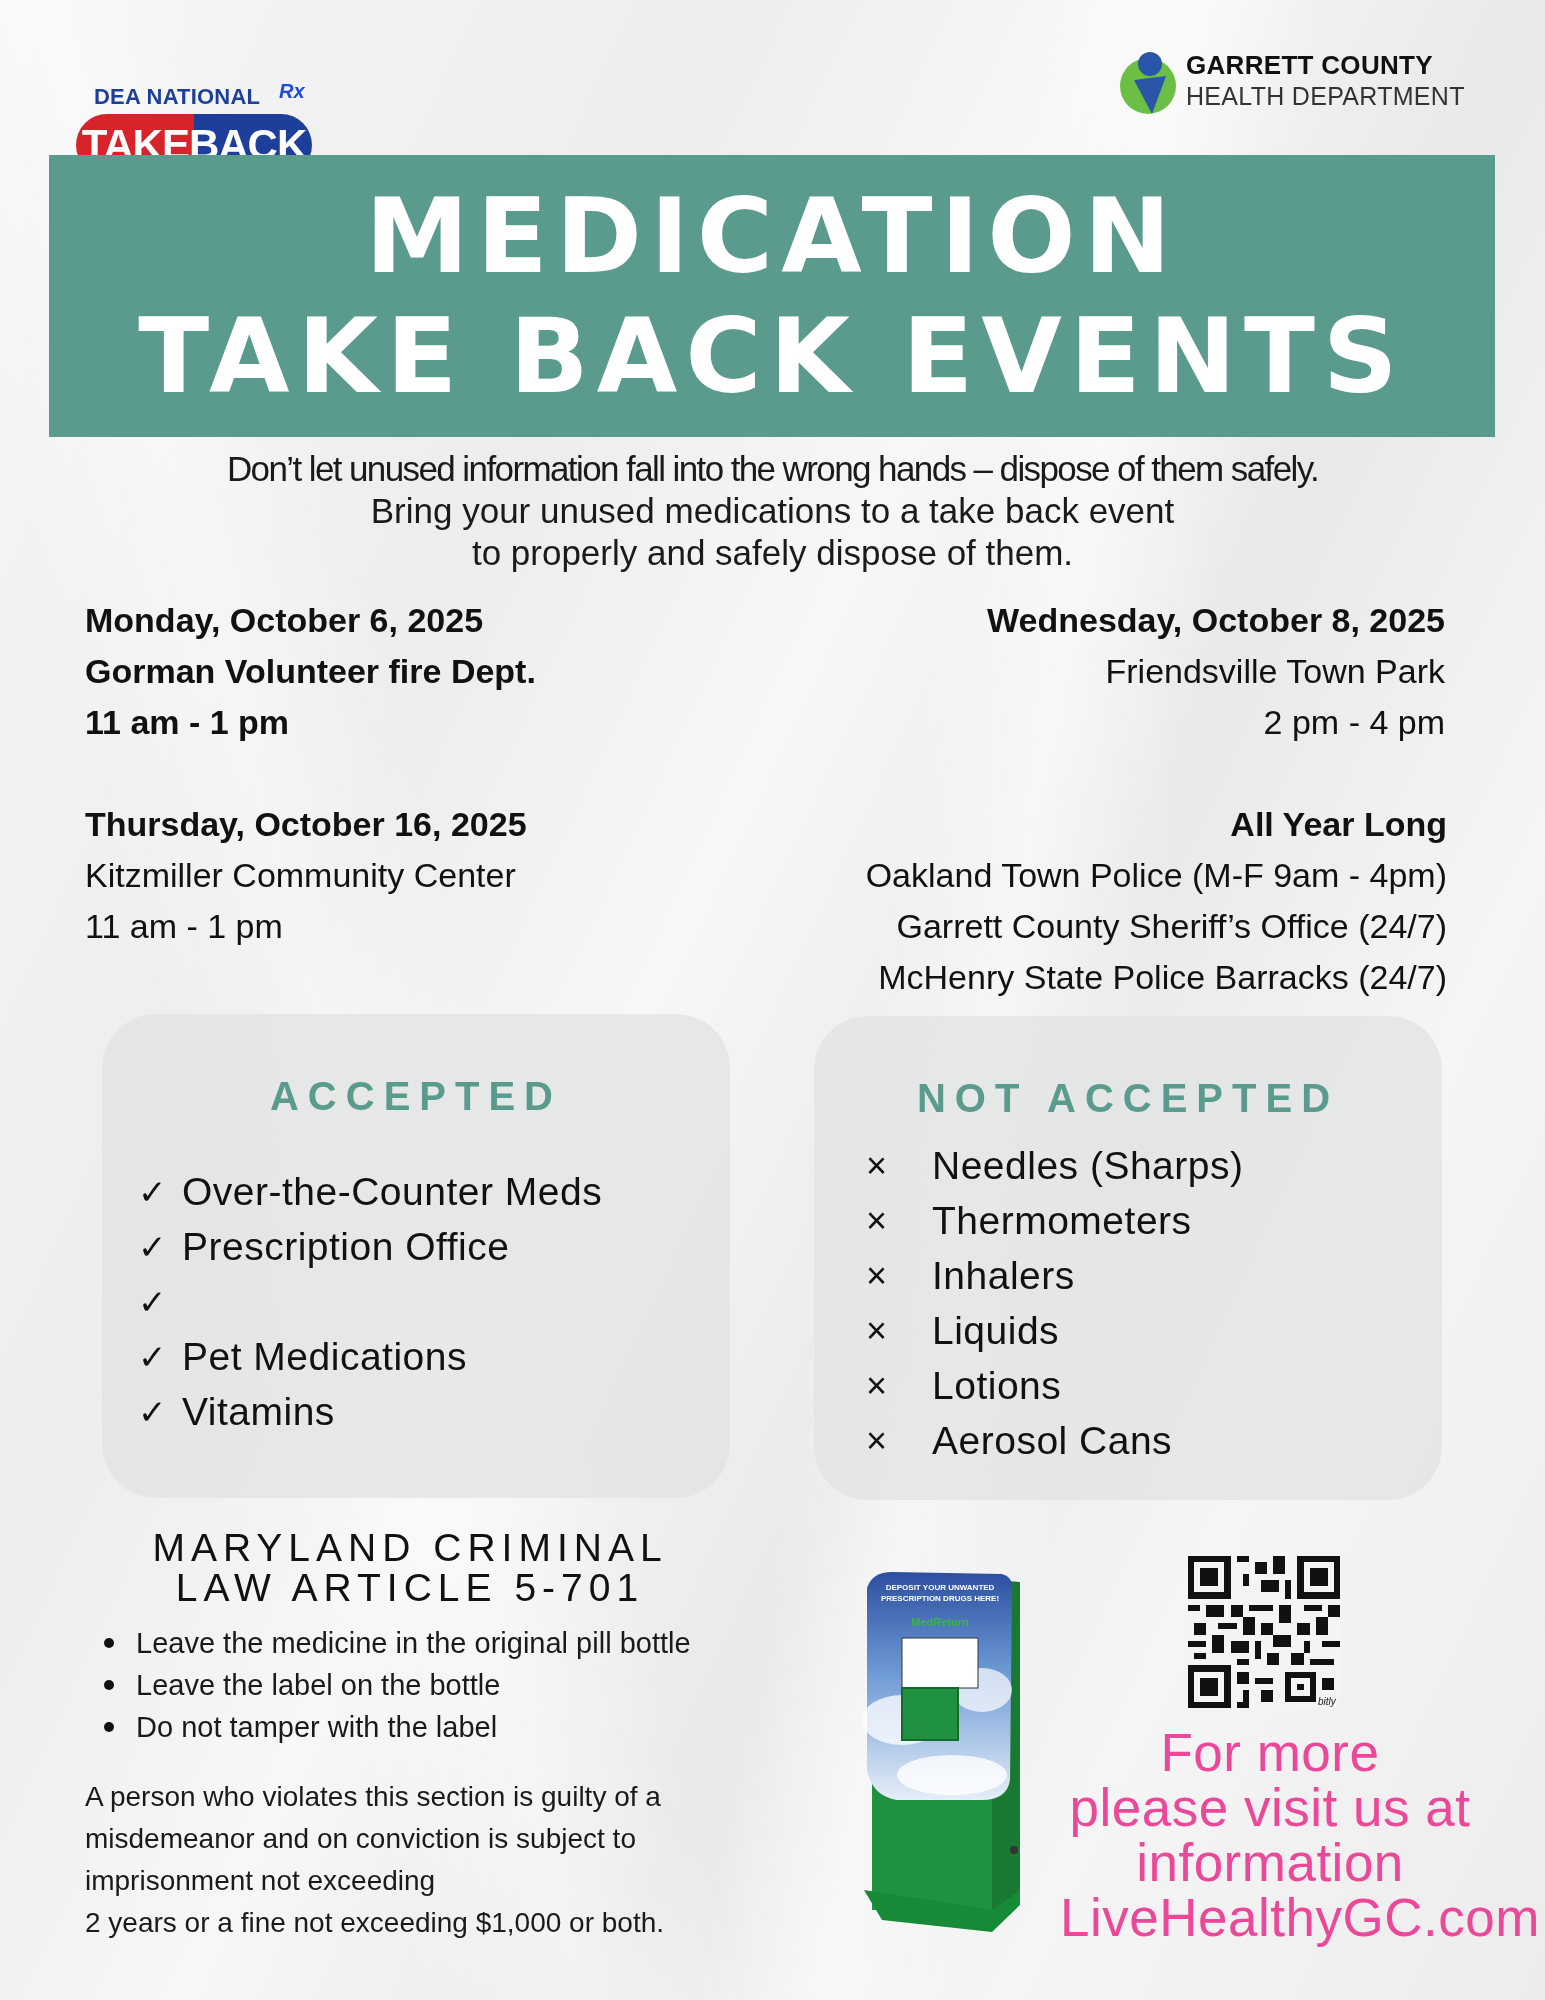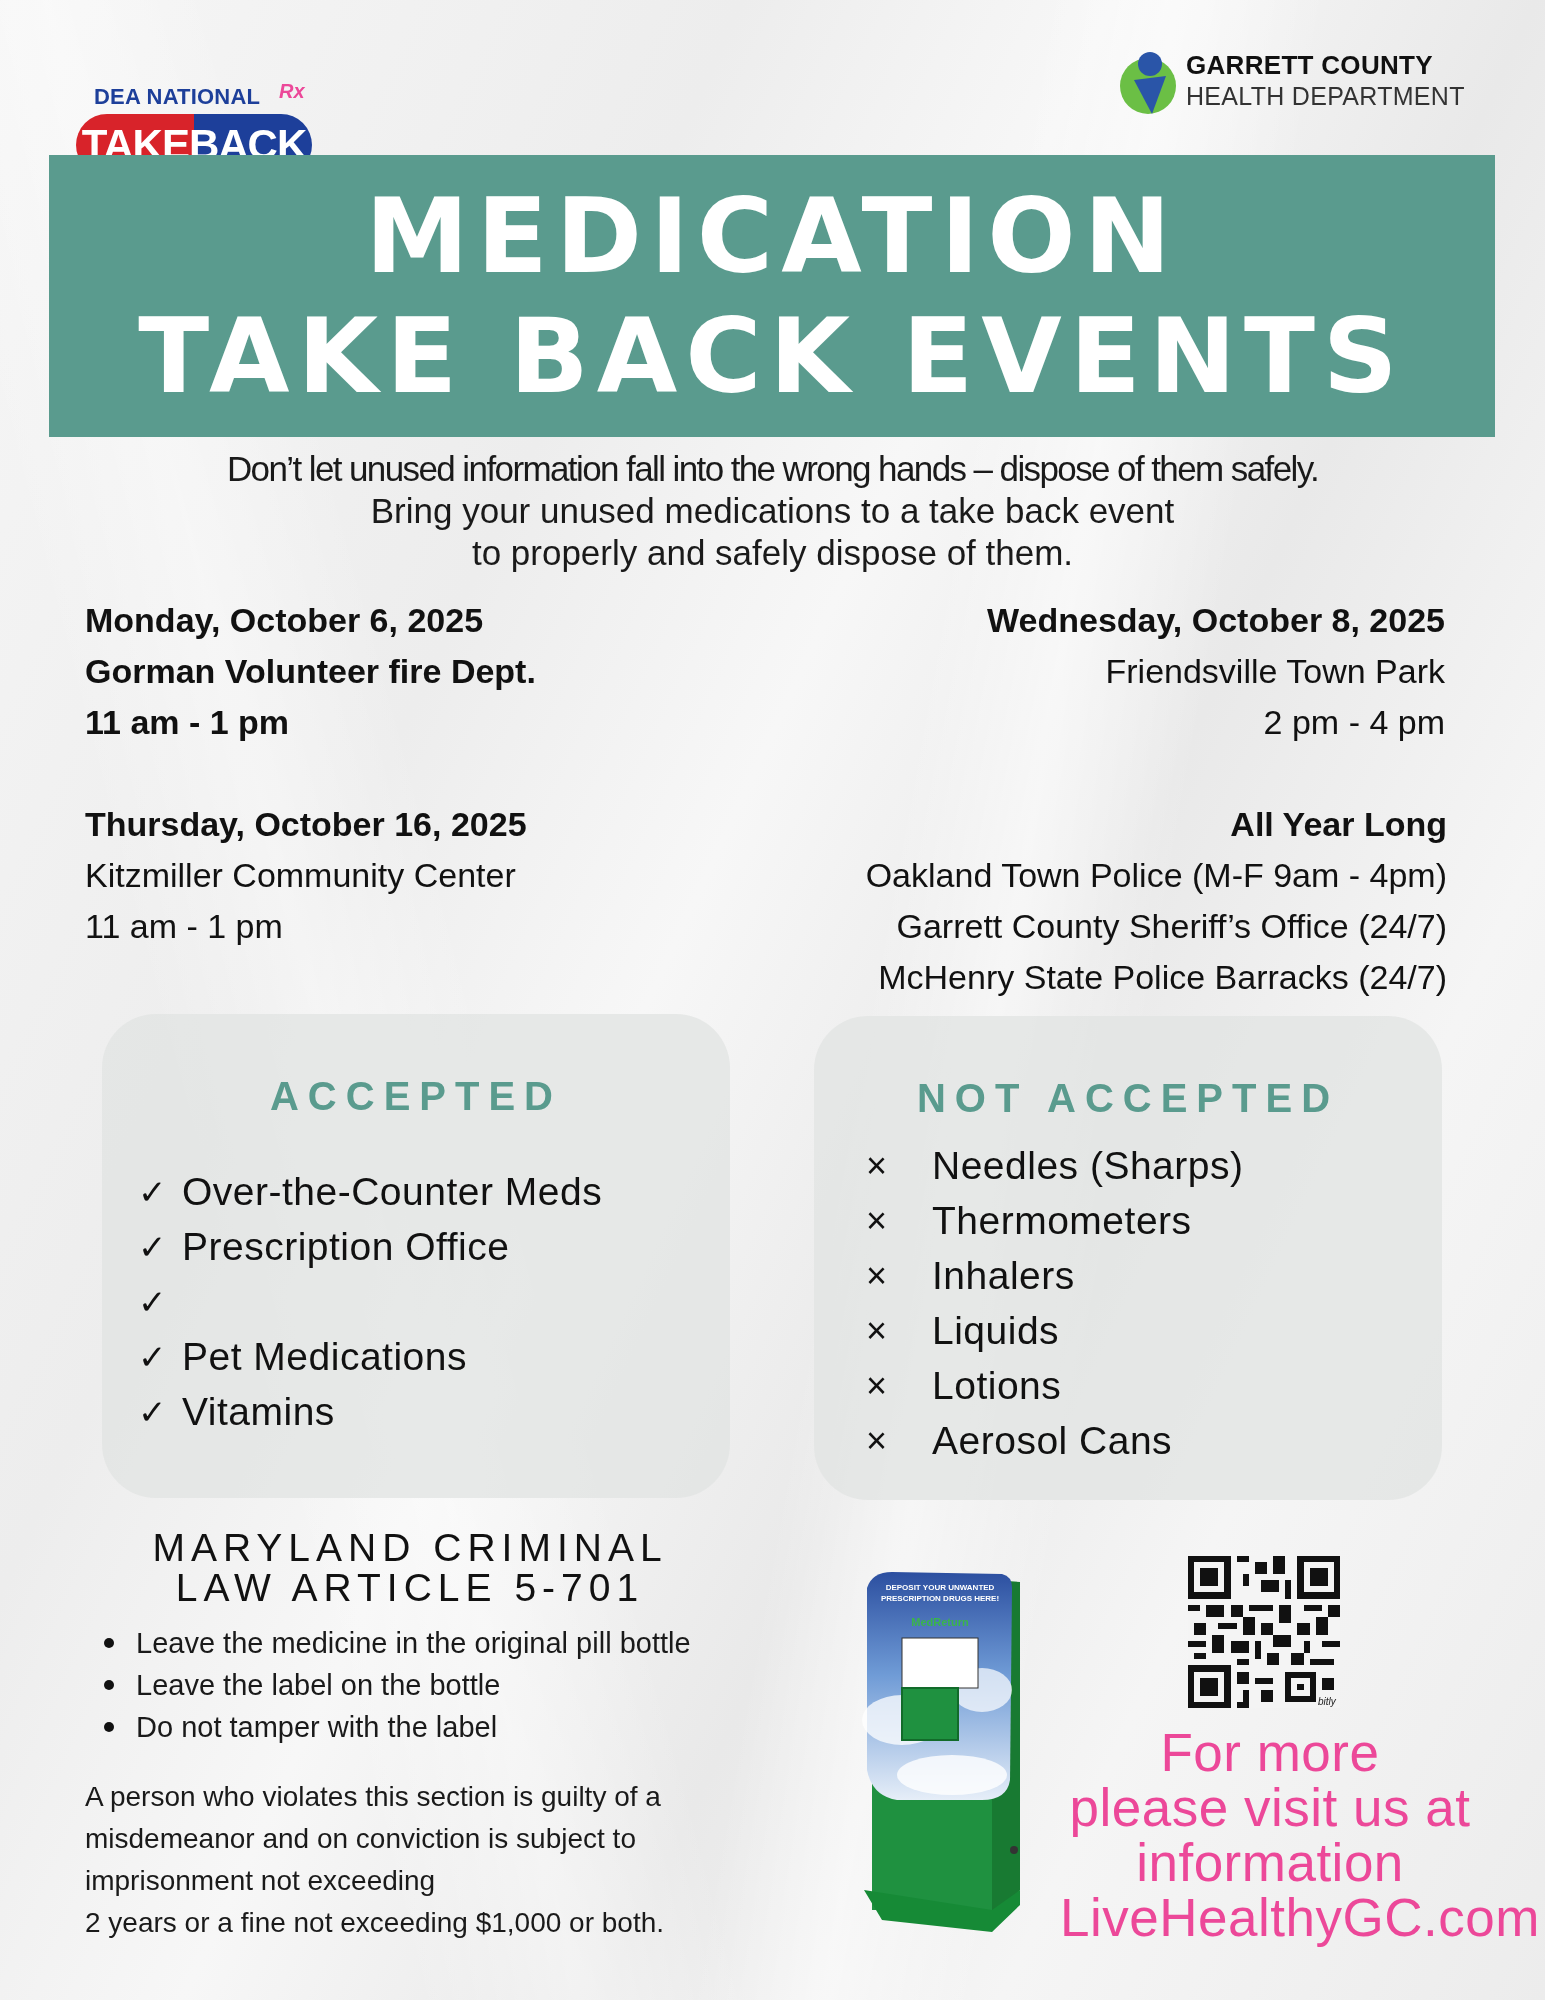--- a/index.html
+++ b/index.html
@@ -20,21 +20,21 @@
 
   
   .dea-logo { position: absolute; left: 76px; top: 36px; width: 240px; height: 96px; margin-top: 48px; }
   .dea-top {
     position: absolute; left: 18px; top: 0;
     font-family: "Liberation Sans", sans-serif; font-weight: 700; font-size: 22px;
     color: #1d3f9a; letter-spacing: 0.2px;
   }
   .dea-rx {
     position: absolute; left: 203px; top: -4px;
-    color: #ec4899; font-weight: 700; font-size: 20px; font-style: italic;
+    color: #1d4ed8; font-weight: 700; font-size: 20px; font-style: italic;
   }
   .dea-pill {
     position: absolute; left: 0; top: 30px; width: 236px; height: 62px;
     border-radius: 31px; overflow: hidden; display: flex;
   }
   .dea-pill .red { background: #d8232a; width: 50%; height: 100%; }
   .dea-pill .blue { background: #1d3f9a; width: 50%; height: 100%; }
   .dea-pill-text {
     position: absolute; left: 0; top: 30px; width: 236px; height: 62px;
     display: flex; align-items: center; justify-content: center;

